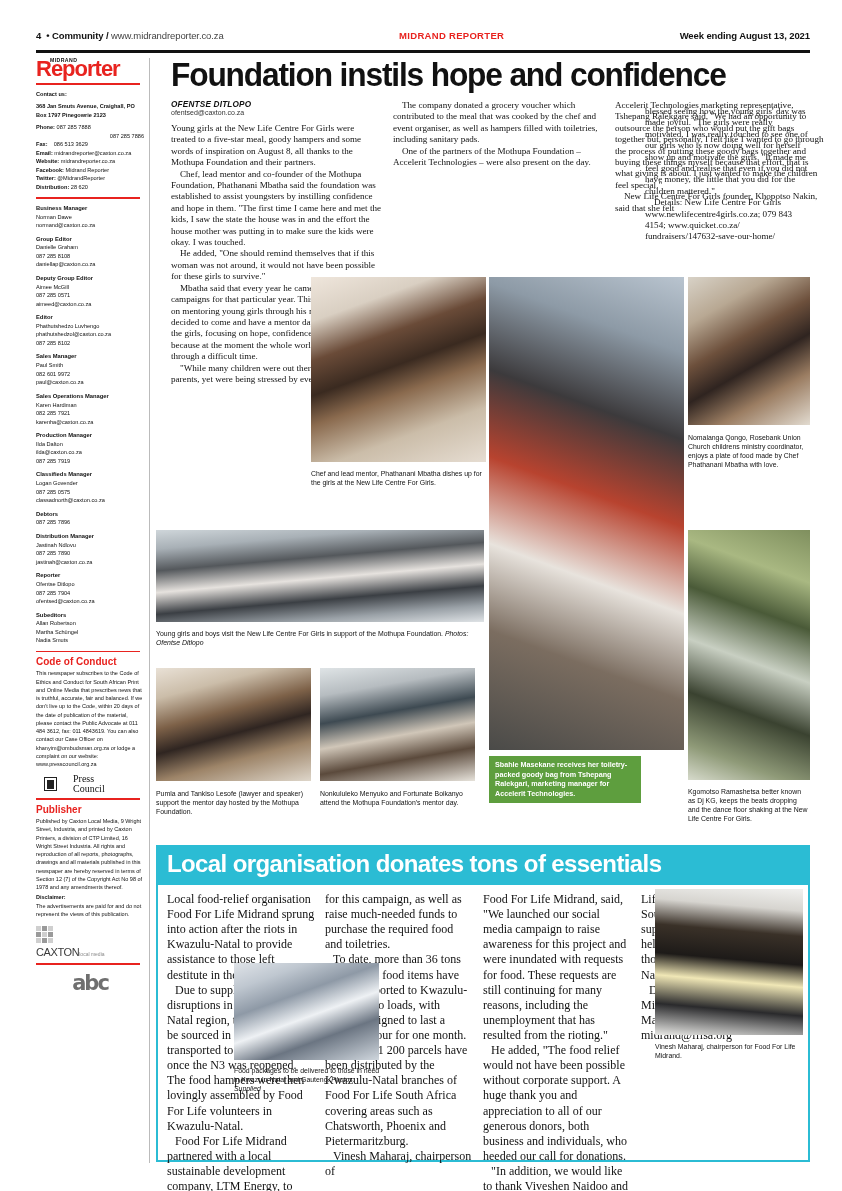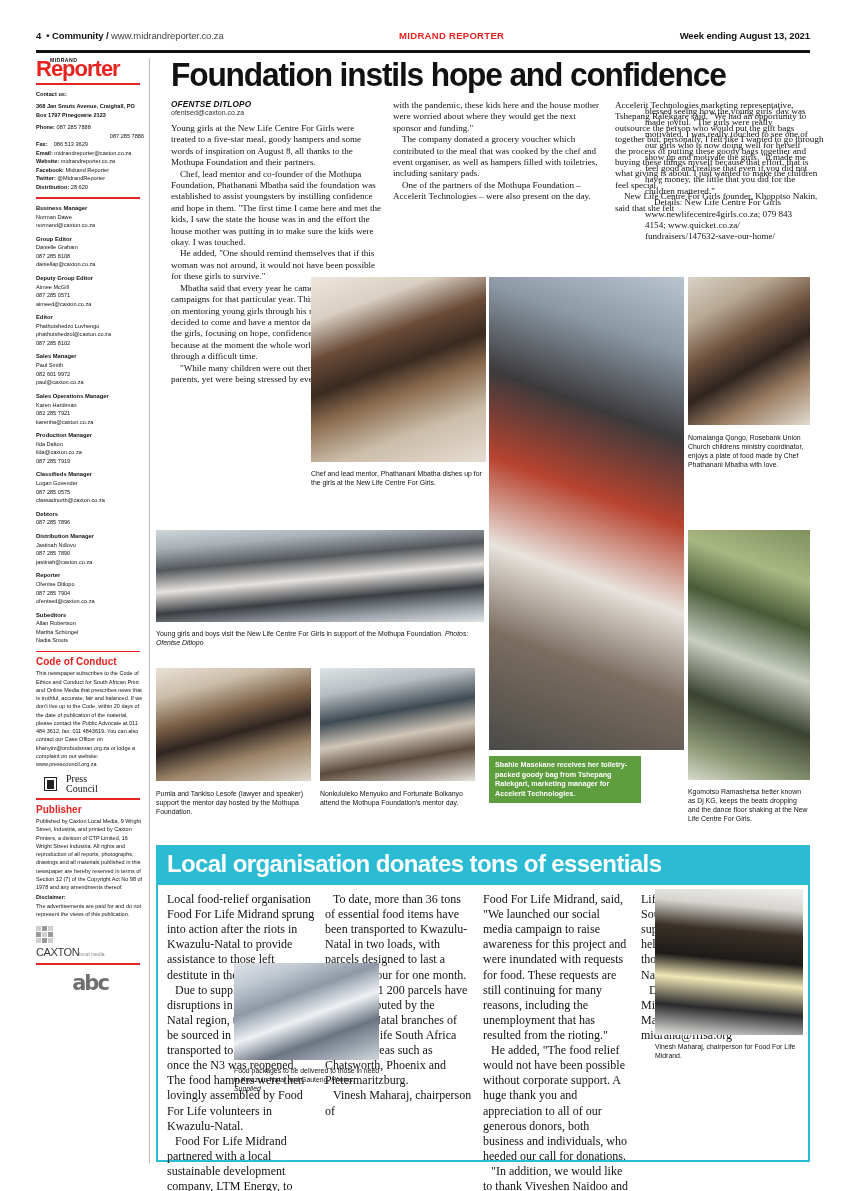--- a/index.html
+++ b/index.html
@@ -48,21 +48,21 @@
   .block { margin-bottom:5px; }
   .block .ttl { font-weight:bold; font-size:5.8px; }
   .contact-label { font-weight:bold; }
   .sec-head {
     color:#e8231f; font-weight:bold; font-size:10px; line-height:1.1;
     margin:1px 0 2px 0;
   }
   .body-mini { font-size:5.5px; line-height:1.5; text-align:left; }
 
   .press-council {
-    display:flex; align-items:center; gap:9px; margin:6px 0 2px 8px;
+    display:flex; align-items:center; gap:16px; margin:6px 0 2px 8px;
   }
   .pc-mark { width:13px; height:14px; border:1.4px solid #222; position:relative; }
   .pc-mark:after{ content:""; position:absolute; left:2px; top:2px; width:7px; height:9px; background:#222;}
   .pc-text { font-family:"Liberation Serif", serif; font-size:10px; line-height:.95; color:#111; }
 
   .caxton-logo { margin:8px 0 3px 0; }
   .cx-grid { width:17px; height:17px; display:grid; grid-template-columns:repeat(3,1fr); grid-template-rows:repeat(3,1fr); gap:1px; }
   .cx-grid i { background:#cfcfcf; display:block; }
   .cx-grid i.d { background:#9a9a9a; }
   .cx-word { font-size:11px; letter-spacing:-.4px; color:#3a3a3a; margin-top:3px; }
@@ -314,21 +314,20 @@
             <p class="first">Young girls at the New Life Centre For Girls were treated to a five-star meal, goody hampers and some words of inspiration on August 8, all thanks to the Mothupa Foundation and their partners.</p>
             <p>Chef, lead mentor and co-founder of the Mothupa Foundation, Phathanani Mbatha said the foundation was established to assist youngsters by instilling confidence and hope in them. "The first time I came here and met the kids, I saw the state the house was in and the effort the house mother was putting in to make sure the kids were okay. I was touched.</p>
             <p>He added, "One should remind themselves that if this woman was not around, it would not have been possible for these girls to survive."</p>
             <p>Mbatha said that every year he came up with campaigns for that particular year. This year he focused on mentoring young girls through his mentor day. "I decided to come and have a mentor day and just talk to the girls, focusing on hope, confidence and career because at the moment the whole world was going through a difficult time.</p>
             <p>"While many children were out there with both parents, yet were being stressed by everything to do</p>
           </div>
       </div>
 
       <div class="col">
         <div class="body" id="a2">
-            <p class="first">with the pandemic, these kids here and the house mother were worried about where they would get the next sponsor and funding."</p>
             <p>The company donated a grocery voucher which contributed to the meal that was cooked by the chef and event organiser, as well as hampers filled with toiletries, including sanitary pads.</p>
             <p>One of the partners of the Mothupa Foundation – Accelerit Technologies – were also present on the day.</p>
           </div>
       </div>
 
       <div class="col">
         <div class="body" id="a3">
             <p class="first">Accelerit Technologies marketing representative, Tshepang Ralekgare said, "We had an opportunity to outsource the person who would put the gift bags together but, personally, I felt like I wanted to go through the process of putting these goody bags together and buying these things myself because that effort, that is what giving is about. I just wanted to make the children feel special."</p>
             <p>New Life Centre For Girls founder, Khopotso Nakin, said that she felt</p>
           </div>
@@ -377,20 +376,21 @@
 
   <div class="bottom">
     <div class="bottom-head">Local organisation donates tons of essentials</div>
     <div class="bottom-body">
       <div class="bcol" id="b1">
           <p class="first">Local food-relief organisation Food For Life Midrand sprung into action after the riots in Kwazulu-Natal to provide assistance to those left destitute in the province.</p>
           <p>Due to supply chain disruptions in the Kwazulu-Natal region, the food had to be sourced in Gauteng and transported to Kwazulu-Natal once the N3 was reopened. The food hampers were then lovingly assembled by Food For Life volunteers in Kwazulu-Natal.</p>
           <p>Food For Life Midrand partnered with a local sustainable development company, LTM Energy, to raise awareness</p>
         </div>
       <div class="bcol" id="b2">
+          <p class="first">for this campaign, as well as raise much-needed funds to purchase the required food and toiletries.</p>
           <p>To date, more than 36 tons of essential food items have been transported to Kwazulu-Natal in two loads, with parcels designed to last a family of four for one month. More than 1 200 parcels have been distributed by the Kwazulu-Natal branches of Food For Life South Africa covering areas such as Chatsworth, Phoenix and Pietermaritzburg.</p>
           <p>Vinesh Maharaj, chairperson of</p>
         </div>
       <div class="bcol" id="b3">
           <p class="first">Food For Life Midrand, said, "We launched our social media campaign to raise awareness for this project and were inundated with requests for food. These requests are still continuing for many reasons, including the unemployment that has resulted from the rioting."</p>
           <p>He added, "The food relief would not have been possible without corporate support. A huge thank you and appreciation to all of our generous donors, both business and individuals, who heeded our call for donations.</p>
           <p>"In addition, we would like to thank Viveshen Naidoo and Chantel Smith from Petro Gulf for sponsoring the fuel that was required by our transporter, Yashveer Haripersaad from Delta Consolidators, who also did not charge for the many loads required."</p>
           <p>Maharaj concluded that Food For</p>
         </div>
       <div class="bcol last" id="b4">

